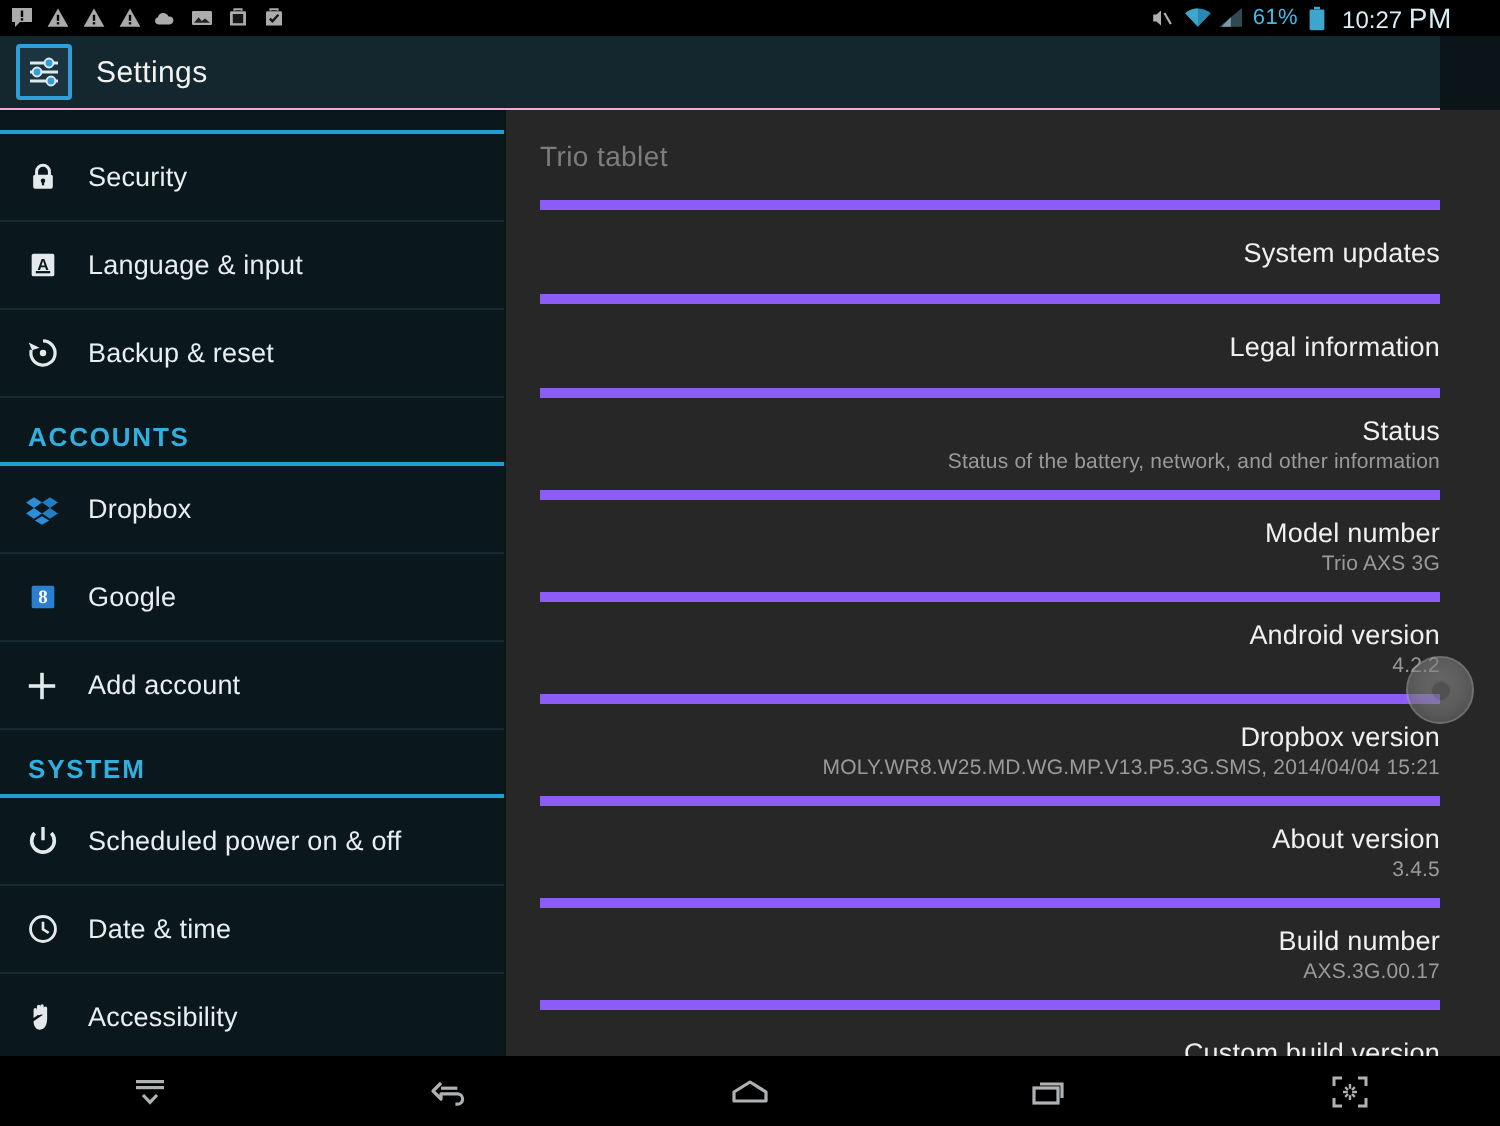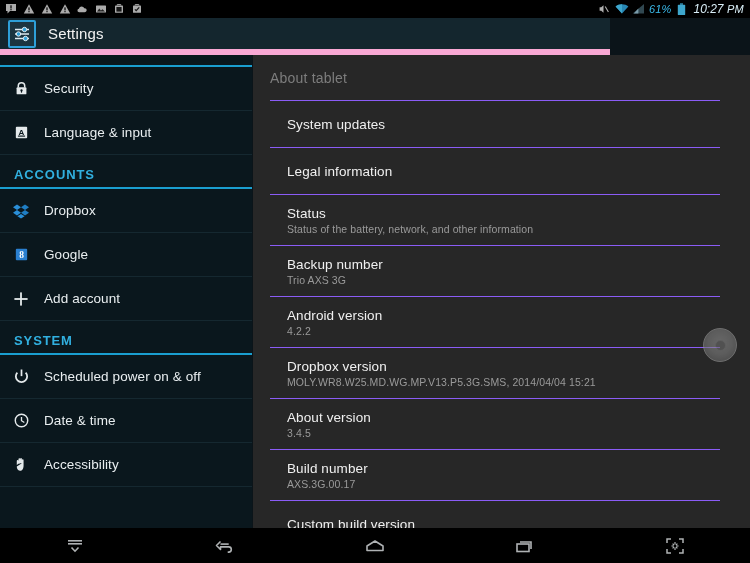--- a/index.html
+++ b/index.html
@@ -11,32 +11,32 @@
     -webkit-font-smoothing:antialiased;
   }
   #screen { position:relative; width:750px; height:563px; background:#0b1419; }
 
   
   #statusbar{
     position:absolute;left:0;top:0;width:750px;height:18px;
     background:#000;display:flex;align-items:center;
   }
   #status-left{display:flex;align-items:center;gap:6px;padding-left:5px;}
-  #status-right{margin-left:auto;display:flex;align-items:center;gap:5px;padding-right:6px;font-style:italic;}
+  #status-right{margin-left:auto;display:flex;align-items:center;gap:5px;padding-right:24px;}
   .sicon{width:12px;height:12px;display:block;opacity:.85;}
   .sicon svg{display:block;}
   #batt-pct{color:#3bbced;font-size:11px;letter-spacing:.2px;}
   #clock{color:#d9eef7;font-size:12px;}
-  #clock .ampm{font-size:11px;letter-spacing:.3px;margin-top:15px;}
+  #clock .ampm{font-size:14px;letter-spacing:.3px;margin-top:15px;}
 
   
   #actionbar{
-    position:absolute;left:0;top:18px;width:610px;height:37px;
+    position:absolute;left:0;top:18px;width:720px;height:37px;
     background:#14262e;display:flex;align-items:center;padding-left:8px;
-    border-bottom:6px solid #f9a8d4;
+    border-bottom:1px solid #f9a8d4;
   }
   #app-icon{
     width:28px;height:28px;border:2px solid #2e9fd8;border-radius:2px;
     background:#1b3440;display:flex;align-items:center;justify-content:center;flex:0 0 auto;
   }
   #app-title{font-size:15px;color:#f2f2f2;margin-left:12px;letter-spacing:.2px;}
 
   
   #sidebar{
     position:absolute;left:0;top:55px;width:252px;height:473px;
@@ -67,22 +67,22 @@
   #main{
     position:absolute;left:253px;top:55px;width:497px;height:473px;
     background:#272727;overflow:hidden;
   }
   #main-head{
     height:45px;display:flex;align-items:center;padding-left:17px;
   }
   #main-head span{font-size:14px;color:#7d7d7d;letter-spacing:.2px;}
   .pref{
     padding:0 0 0 17px;margin:0 30px 0 17px;
-    border-top:1px solid #8b5cf6;
-    display:flex;flex-direction:column;justify-content:center;
+    border-top:5px solid #8b5cf6;
+    display:flex;flex-direction:column;justify-content:center;text-align:right;
   }
   .pref .ptitle{font-size:13.5px;color:#f0f0f0;letter-spacing:.1px;}
   .pref .psum{font-size:10.5px;color:#9a9a9a;margin-top:2px;letter-spacing:.1px;}
   .pref.one-line{height:47px;}
   .pref.two-line{height:51px;}
 
   
   #float-handle{
     position:absolute;left:703px;top:328px;width:34px;height:34px;border-radius:50%;
     background:radial-gradient(circle at 50% 42%, #8f8f8f 0%, #7e7e7e 48%, #6e6e6e 72%, #5c5c5c 100%);
@@ -234,20 +234,30 @@
       <span class="ico">
         <svg width="17" height="17" viewBox="0 0 18 18">
             <rect x="3" y="3" width="12" height="12" rx="1" fill="#e4e9eb"></rect>
             <text x="9" y="11.6" font-size="8.5" font-family="Liberation Sans, sans-serif" font-weight="bold" fill="#0a171d" text-anchor="middle">A</text>
             <rect x="5.2" y="12.2" width="7.6" height="1.2" fill="#0a171d"></rect>
           </svg>
       </span>
       <span class="lbl">Language &amp; input</span>
     </div>
 
+    <div class="sb-item">
+      <span class="ico">
+        <svg width="17" height="17" viewBox="0 0 18 18">
+            <path d="M9 2.6a6.4 6.4 0 1 1-6.2 4.8" stroke="#e4e9eb" stroke-width="1.7" fill="none"></path>
+            <path d="M1.4 3.4 3.2 7.6 7.2 6.2z" fill="#e4e9eb"></path>
+            <circle cx="9" cy="9" r="1.7" fill="#e4e9eb"></circle>
+          </svg>
+      </span>
+      <span class="lbl">Backup &amp; reset</span>
+    </div>
 
     <div class="sb-header">
       <span>ACCOUNTS</span>
     </div>
 
     <div class="sb-item">
       <span class="ico">
         <svg width="18" height="18" viewBox="0 0 18 18">
             <path d="M5 2.6 1 5.3l4 2.7 4-2.7z" fill="#2a8fd8"></path>
             <path d="M13 2.6 9 5.3l4 2.7 4-2.7z" fill="#1f7ec4"></path>
@@ -309,38 +319,38 @@
             <path d="M4 9.5V5.2a.9.9 0 0 1 1.8 0v3.1m0-.2V3.4a.9.9 0 0 1 1.8 0v4.5m0-.2V3.1a.9.9 0 0 1 1.8 0v4.7m0-.2V4.3a.9.9 0 0 1 1.8 0v5.4c0 3.4-1.2 6-3.9 6C5 15.7 4 13.2 4 11.2z" fill="#e4e9eb"></path>
           </svg>
       </span>
       <span class="lbl">Accessibility</span>
     </div>
 
   </div>
 
   <div id="main">
     <div id="main-head">
-      <span>About tablet</span>
+      <span>Trio tablet</span>
     </div>
 
     <div class="pref one-line">
       <span class="ptitle">System updates</span>
     </div>
 
     <div class="pref one-line">
       <span class="ptitle">Legal information</span>
     </div>
 
     <div class="pref two-line">
       <span class="ptitle">Status</span>
       <span class="psum">Status of the battery, network, and other information</span>
     </div>
 
     <div class="pref two-line">
-      <span class="ptitle">Backup number</span>
+      <span class="ptitle">Model number</span>
       <span class="psum">Trio AXS 3G</span>
     </div>
 
     <div class="pref two-line">
       <span class="ptitle">Android version</span>
       <span class="psum">4.2.2</span>
     </div>
 
     <div class="pref two-line">
       <span class="ptitle">Dropbox version</span>

